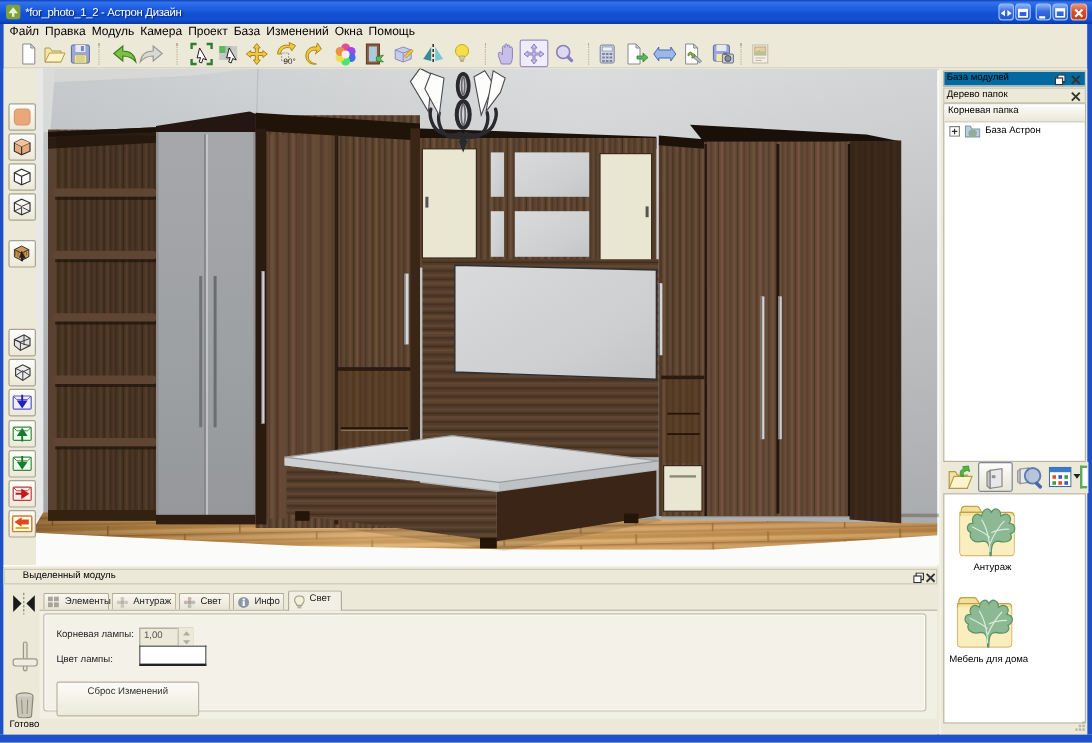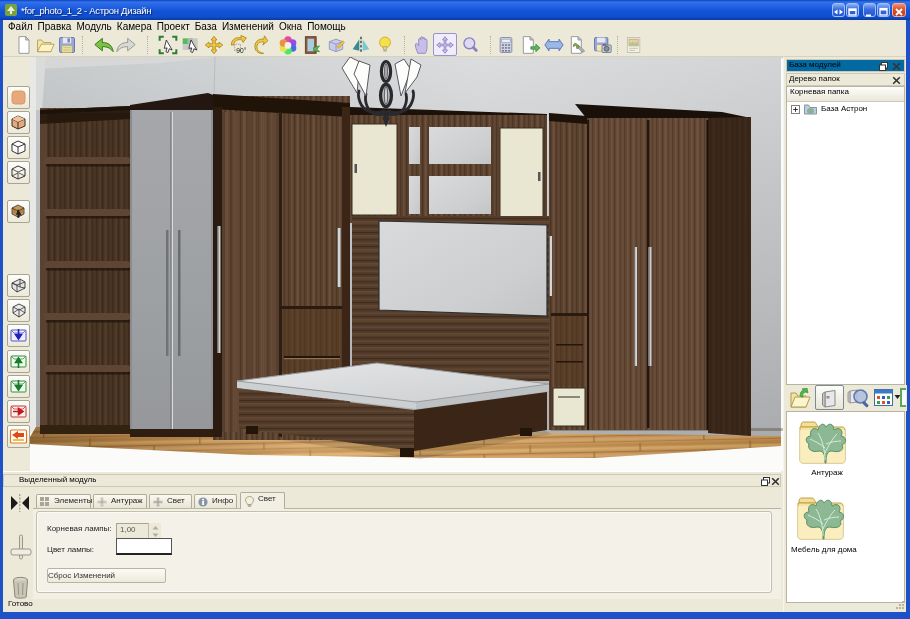--- a/index.html
+++ b/index.html
@@ -621,16 +621,16 @@
  <div class="a" style="left:33px;top:39px;width:736px;height:82px;border:1px solid #c4c0ae;border-radius:3px;box-shadow:inset 0 0 0 1px #fbfaf4;background:#f4f2e8"></div>
  <div class="a" style="left:44px;top:52px;font-size:8px;color:#222">Корневая лампы:</div>
  <div class="a" style="left:113px;top:51px;width:45px;height:16px;background:#ece9d8;border:1px solid #a8a494;font-size:8px;color:#555;padding:1px 3px">1,00</div>
  <div class="a" style="left:145px;top:51px;width:13px;height:16px;background:#ece9d8;border-left:1px solid #c0bcac">
     <svg width="13" height="17" viewBox="0 0 13 17">
         <path d="M6.5 3 L9.5 6.5 L3.5 6.5 Z M6.5 14 L9.5 10.5 L3.5 10.5 Z" fill="#b0aca0"></path>
       </svg>
  </div>
  <div class="a" style="left:44px;top:73px;font-size:8px;color:#222">Цвет лампы:</div>
  <div class="a" style="left:113px;top:66px;width:56px;height:17px;background:#fff;border:1px solid #555;border-bottom:2px solid #222"></div>
- <div class="a" style="left:44px;top:96px;width:119px;height:15px;background:linear-gradient(#fcfbf6,#eceadb);border:1px solid #b8b4a2;border-radius:2px;font-size:8px;color:#333;text-align:left;padding-top:2px">Сброс Изменений</div>
+ <div class="a" style="left:44px;top:96px;width:119px;height:29px;background:linear-gradient(#fcfbf6,#eceadb);border:1px solid #b8b4a2;border-radius:2px;font-size:8px;color:#333;text-align:center;padding-top:2px">Сброс Изменений</div>
 </div>
 
 <div class="a" style="left:3px;top:599px;width:778px;height:13px;background:#ece9d8;font-size:8px;color:#000;padding-left:5px">Готово</div>
 
 </body></html>

